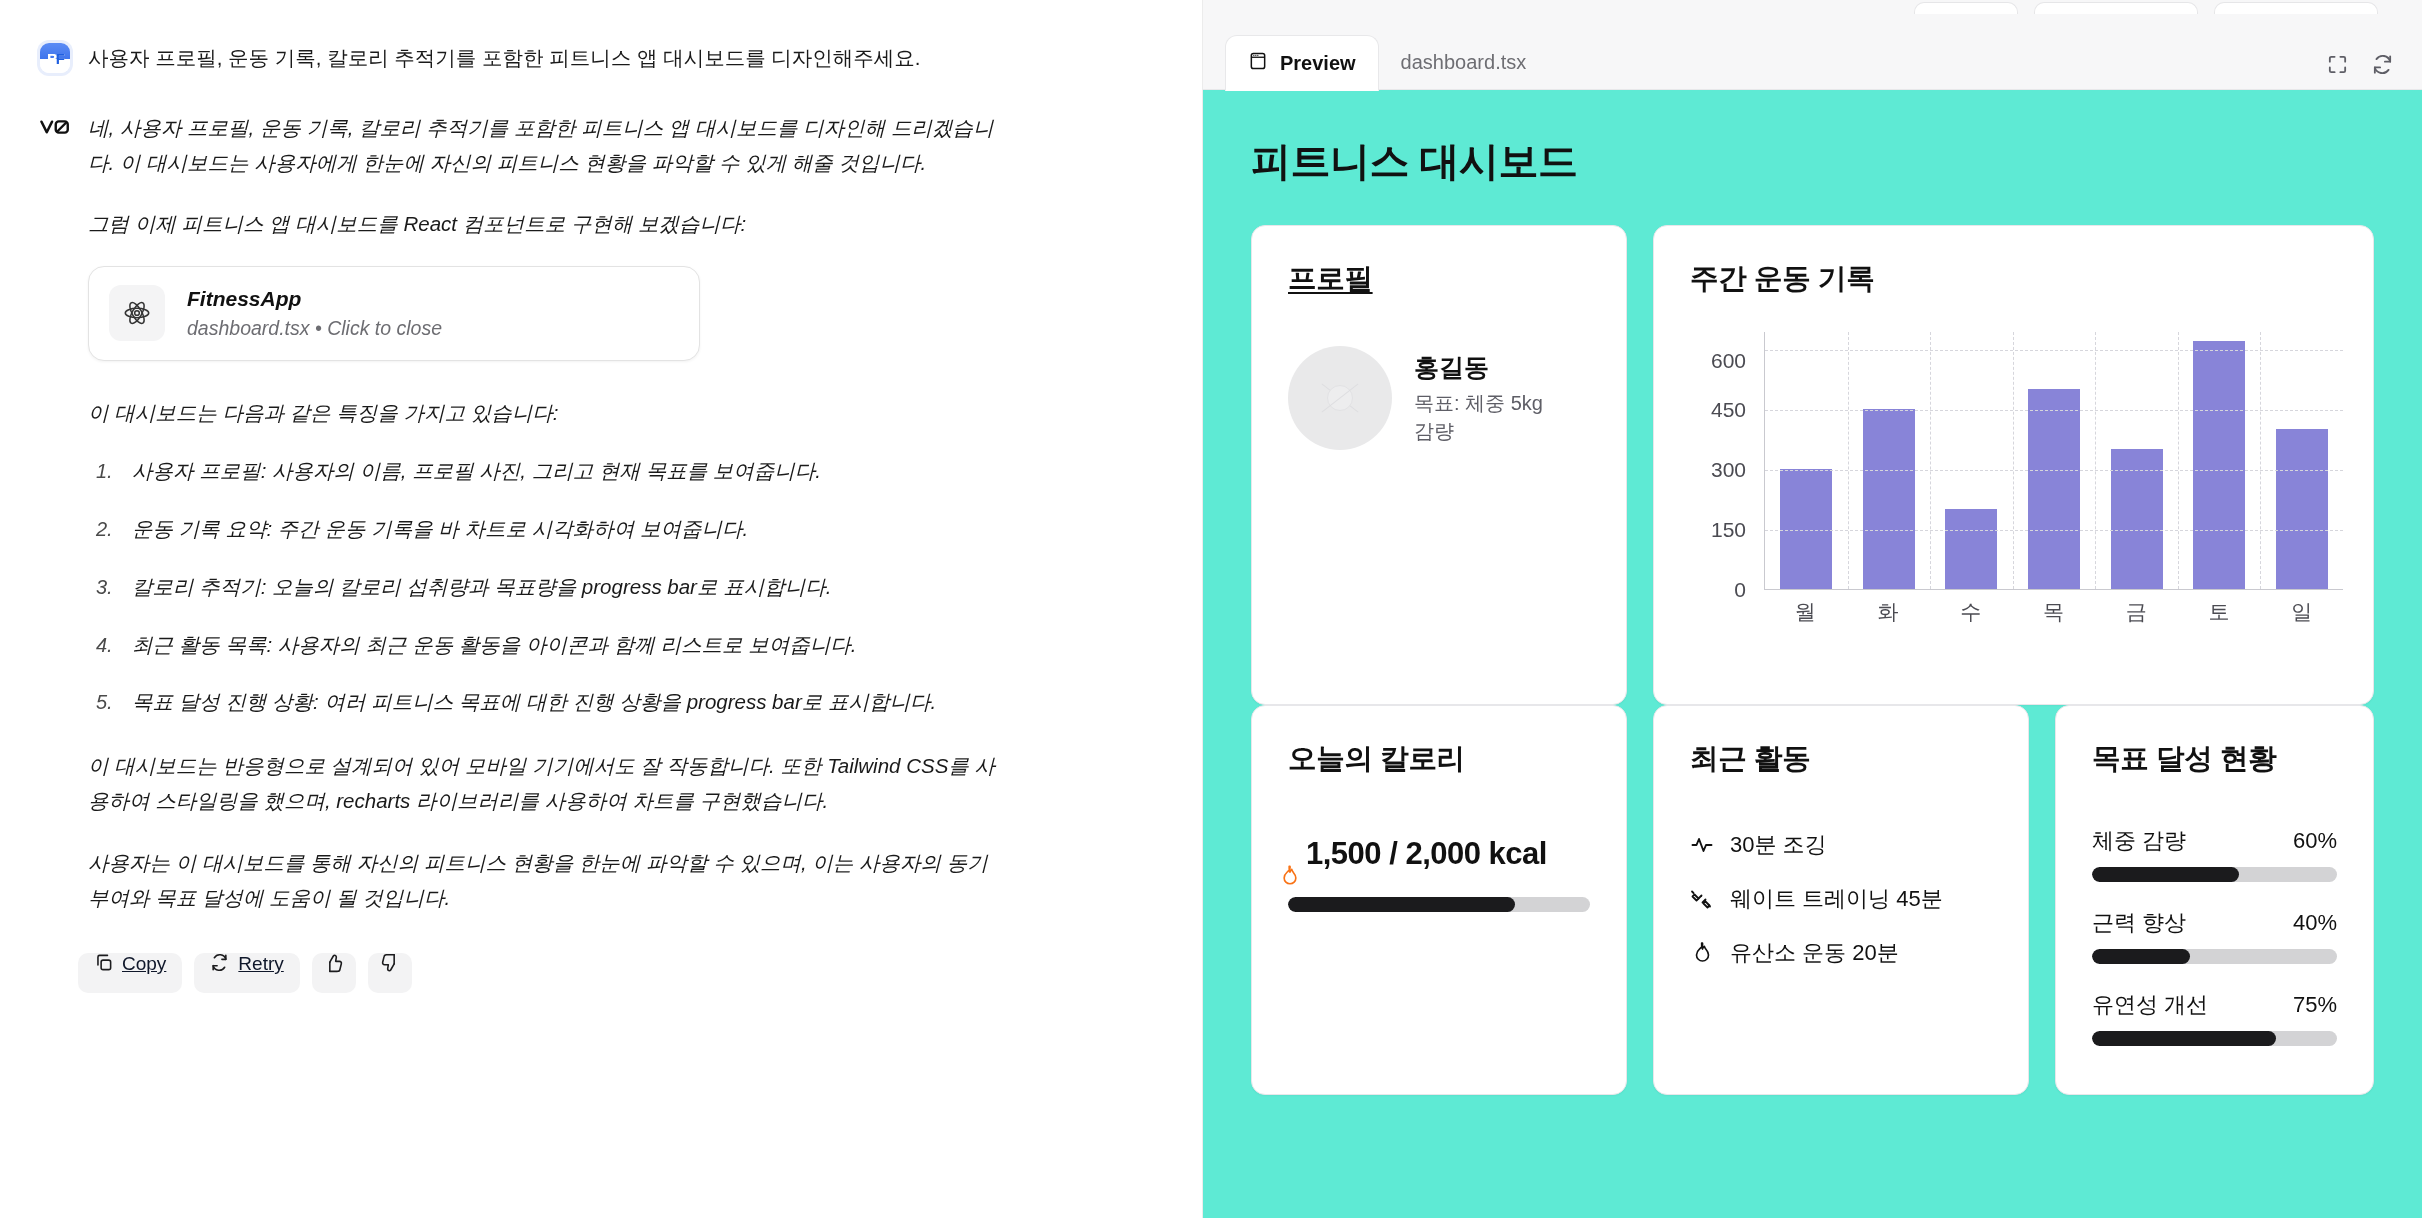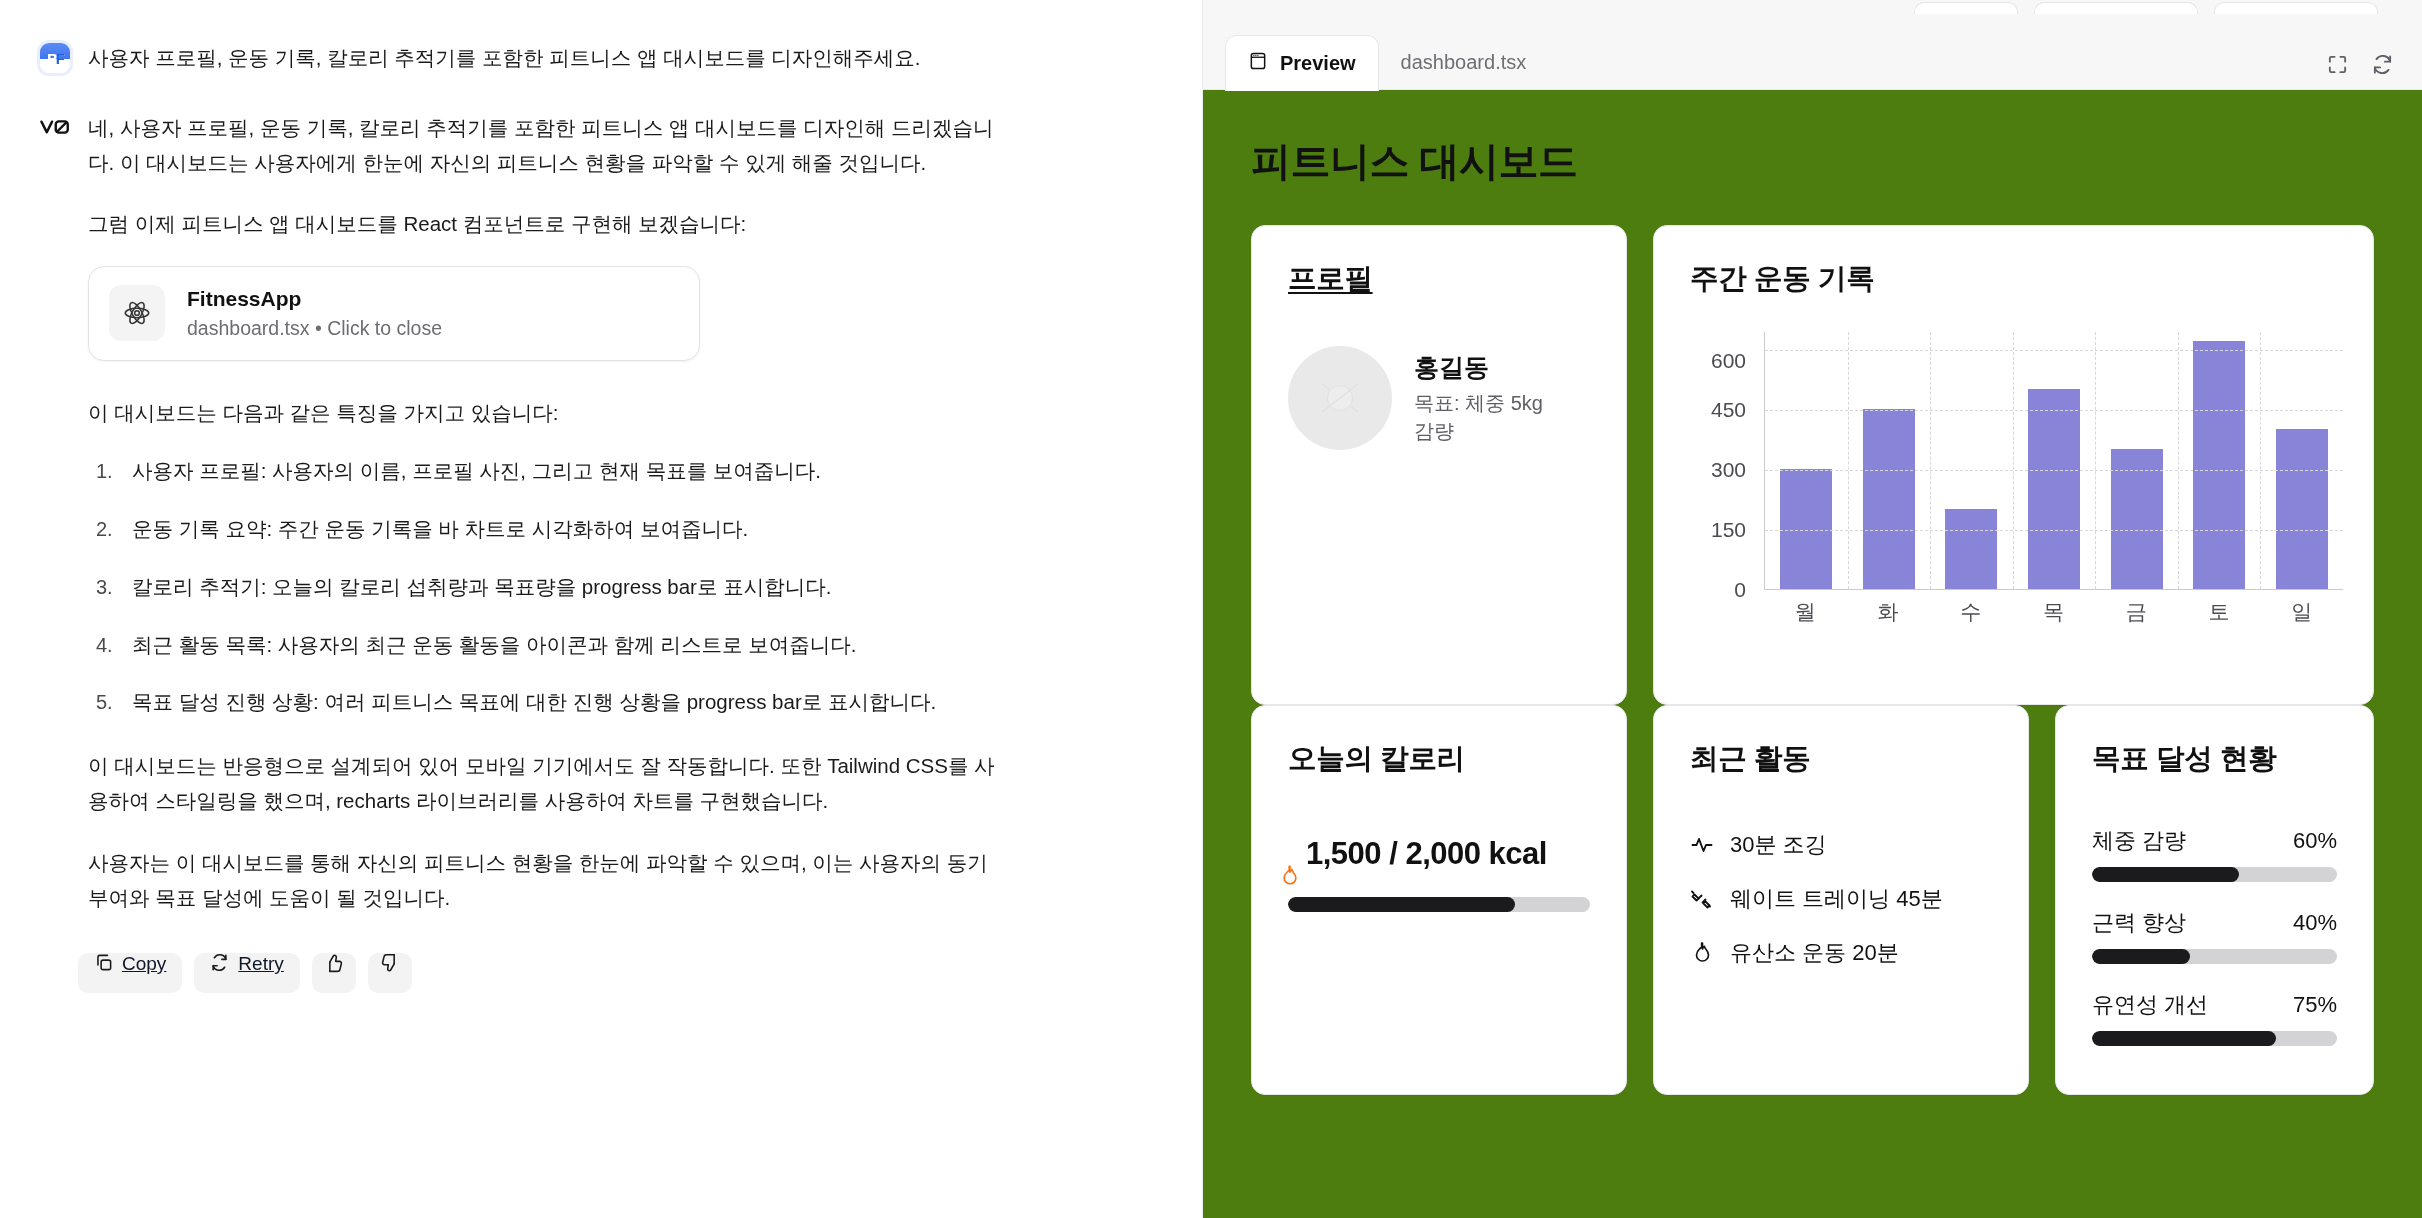--- a/index.html
+++ b/index.html
@@ -30,21 +30,21 @@
   }
   .avatar-user .bf {
     position: absolute; inset: 0; display: flex; align-items: center; justify-content: center;
     font-size: 15px; font-weight: bold; color: #1f5fe0; letter-spacing: -2px;
     text-shadow: 0 0 0 #fff;
   }
   .avatar-user .b { color:#fff; }
   .user-text {
     font-size: 20.5px; line-height: 1.55; color: #1a1a1a; padding-top: 2px;
   }
-  .assistant { padding-top: 36px; }
+  .assistant { padding-top: 36px; font-style: italic; }
   .v0-logo {
     flex: 0 0 30px; width: 30px; height: 30px; margin-top: 2px;
     display: flex; align-items: center; justify-content: center;
     font-size: 21px; font-weight: 800; color: #111; letter-spacing: -1px;
   }
   .assistant-body { flex: 1 1 auto; max-width: 925px; }
   .assistant-body p {
     font-size: 20.5px; line-height: 1.72; color: #1a1a1a; margin-bottom: 26px;
   }
   .assistant-body p.tight { margin-bottom: 24px; }
@@ -109,21 +109,21 @@
   .tab.active {
     background: #fff; color: #111; font-weight: 600;
     border: 1px solid #e8e8ea; border-bottom: 1px solid #fff;
     margin-bottom: -1px;
   }
   .tabbar-spacer { flex: 1 1 auto; }
   .tabbar-icons { display:flex; align-items:center; gap: 22px; padding-bottom: 14px; }
   .ticon { cursor: pointer; display:flex; color:#5e5e66; }
 
   .preview-surface {
-    flex: 1 1 auto; background: #4d7c0f; overflow: hidden; padding: 44px 48px 0 48px;
+    flex: 1 1 auto; background: #5eead4; overflow: hidden; padding: 44px 48px 0 48px;
   }
   .dash-title {
     font-size: 40px; font-weight: 700; color: #111; letter-spacing: -0.5px;
     margin-bottom: 36px;
   }
   .grid-top { display: flex; gap: 26px; }
   .grid-bottom { display: flex; gap: 26px; }
   .card {
     background: #fff; border: 1px solid #e7e7ea; border-radius: 14px;
     box-shadow: 0 1px 2px rgba(0,0,0,.04);

